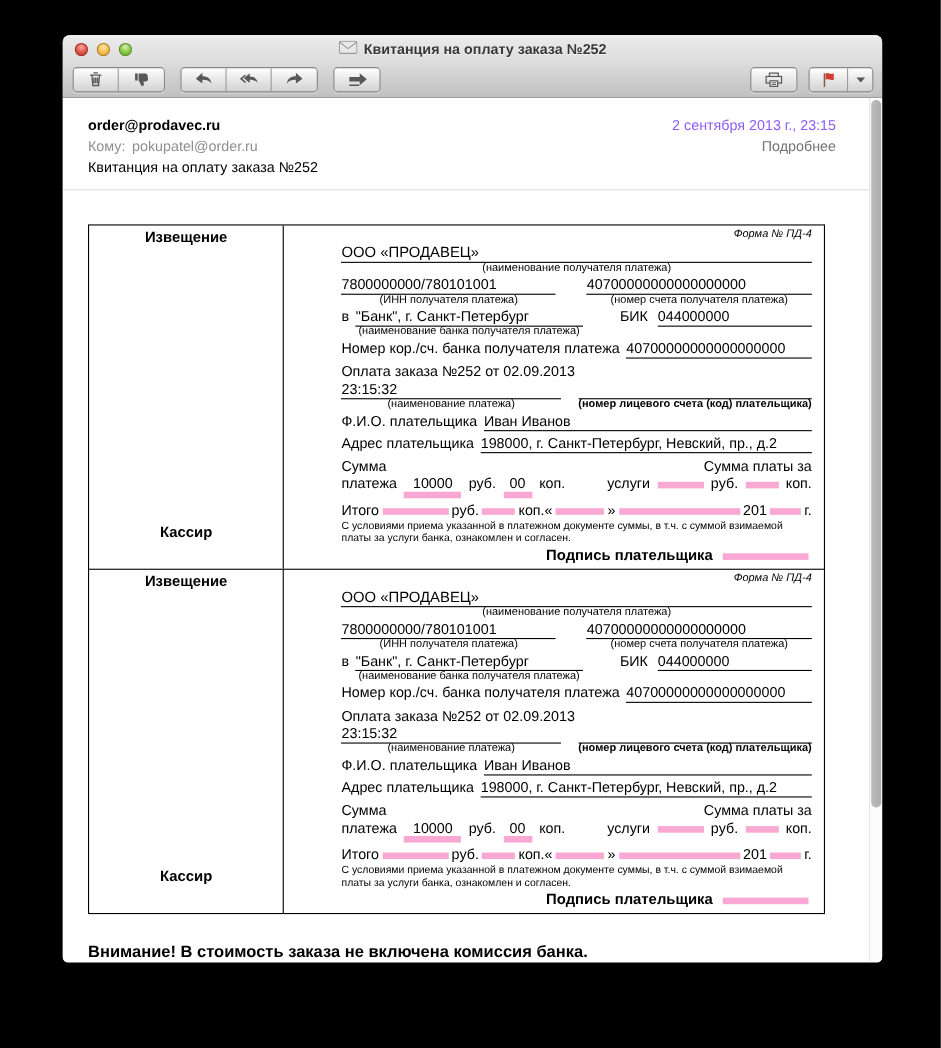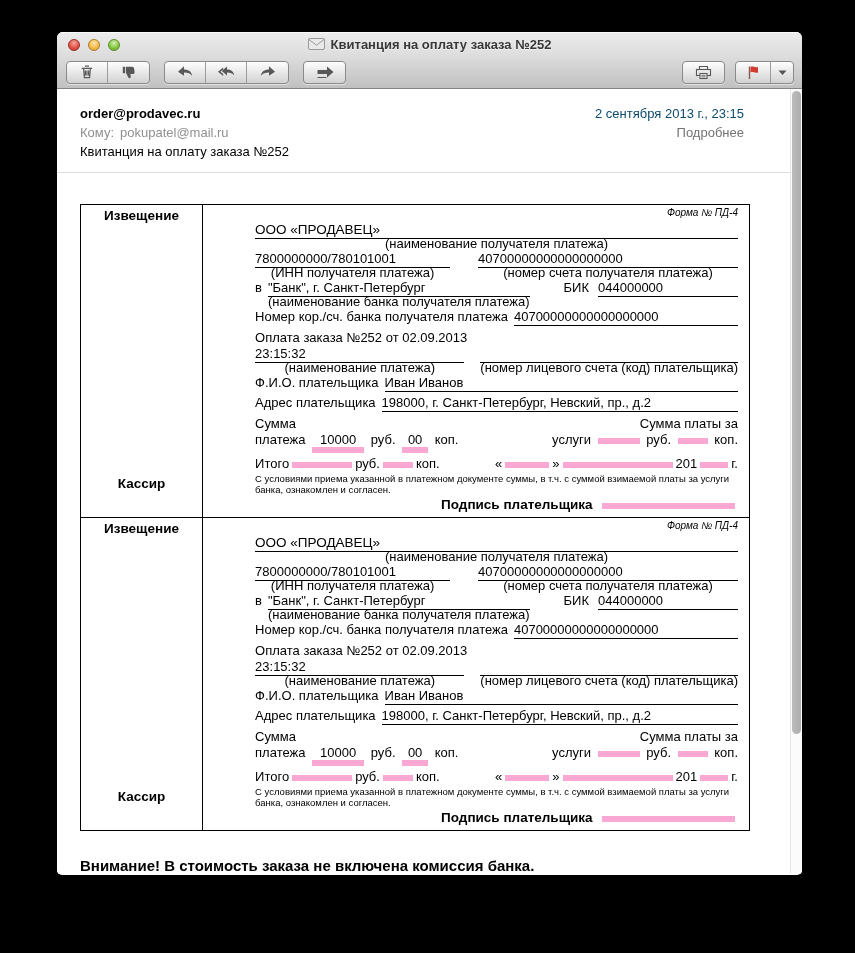--- a/index.html
+++ b/index.html
@@ -33,50 +33,50 @@
   .tb-btn:last-child { border-right:none; }
   .tb-btn.narrow { width:22px; }
   .g2 { margin-left:14px; } .g3 { margin-left:14px; }
   .tb-spacer { flex:1; }
   .g-flag { margin-left:10px; }
   .tb-btn svg { display:block; }
 
   
   .content { position:relative; height:785px; background:#fff; overflow:hidden; }
 
-  .msg-header { padding:17px 58px 0 23px; }
+  .msg-header { padding:17px 42px 0 23px; }
   .mh-row { display:flex; justify-content:space-between; align-items:baseline; }
   .from { font-weight:bold; font-size:13px; color:#000; }
-  .mh-date { color:#0c4a6e; font-size:13px; }
+  .mh-date { color:#8b5cf6; font-size:13px; }
   .to-line { margin-top:4px; font-size:13px; color:#8f8f8f; }
   .to-line .to-val { margin-left:6px; }
   .details { color:#737373; font-size:13px; cursor:pointer; }
   .subject { margin-top:4px; font-size:13px; color:#000; }
   .separator { border-top:1px solid #dcdcdc; margin-top:13px; }
 
   
   .receipt { margin:31px 0 0 23px; width:670px; border:1.5px solid #000; }
   .section { display:flex;gap:40px; }
   .section + .section { border-top:1.5px solid #000; }
   .col-left { width:187px; border-right:1.5px solid #000; display:flex; flex-direction:column;
               justify-content:space-between; align-items:center; padding:3px 0 26px;
               font-weight:bold; font-size:13.5px; color:#000; }
   .col-right { flex:1; padding:1px 11px 5px 12px; font-size:13px; line-height:15px; color:#000; }
 
   .form-no { text-align:right; font-style:italic; font-size:10px; line-height:13px; }
-  .cap { font-size:13px; line-height:9px; text-align:center; white-space:nowrap; }
+  .cap { font-size:10px; line-height:9px; text-align:center; white-space:nowrap; }
   .uline { border-bottom:1px solid #000; white-space:nowrap; }
   .payee { font-size:13.5px; margin-top:3px; padding-bottom:1px; }
 
   .frow { display:flex; align-items:baseline; margin-top:3px; }
   .cell { display:flex; flex-direction:column; }
   .cell .uline { width:100%; padding-bottom:1px; }
   .grow { flex:1; } .g128 { flex:1.28; }
   .w195 { width:195px; } .w140 { width:140px; }
-  .ml28 { margin-left:28px; } .ml16 { margin-left:16px; }
+  .ml28 { margin-left:28px; } .ml16 { margin-left:16px;font-weight:bold; }
   .lbl { white-space:nowrap; margin-right:6px; }
   .bik-lbl { margin:0 9px 0 14px;padding-left:20px; }
   .purpose1 { margin-top:4px; }
 
   .ublank { display:inline-block; border-bottom:6px solid #f9a8d4; height:12px; vertical-align:baseline; margin:0 3px; }
   .ublank.filled { height:auto; text-align:center; line-height:14px; padding:0 2px; }
   .w52{width:52px;} .w26{width:26px;} .w42{width:42px;} .w30{width:30px;}
   .w60{width:60px;} .w44{width:44px;} .w110{width:110px;} .w28{width:28px;}
 
   .sums { display:flex; justify-content:space-between; margin-top:4px; line-height:16px; }
@@ -211,21 +211,21 @@
 
   <div class="content">
 
     <div class="msg-header">
       <div class="mh-row">
         <span class="from">order@prodavec.ru</span>
         <span class="mh-date">2 сентября 2013 г., 23:15</span>
       </div>
       <div class="mh-row">
         <span class="to-line">
-          <span>Кому:</span><span class="to-val">pokupatel@mail.ru</span>
+          <span>Кому:</span><span class="to-val">pokupatel@order.ru</span>
         </span>
         <span class="details">Подробнее</span>
       </div>
       <div class="subject">Квитанция на оплату заказа №252</div>
     </div>
     <div class="separator"></div>
 
     <div class="receipt">
 
         <div class="section">

